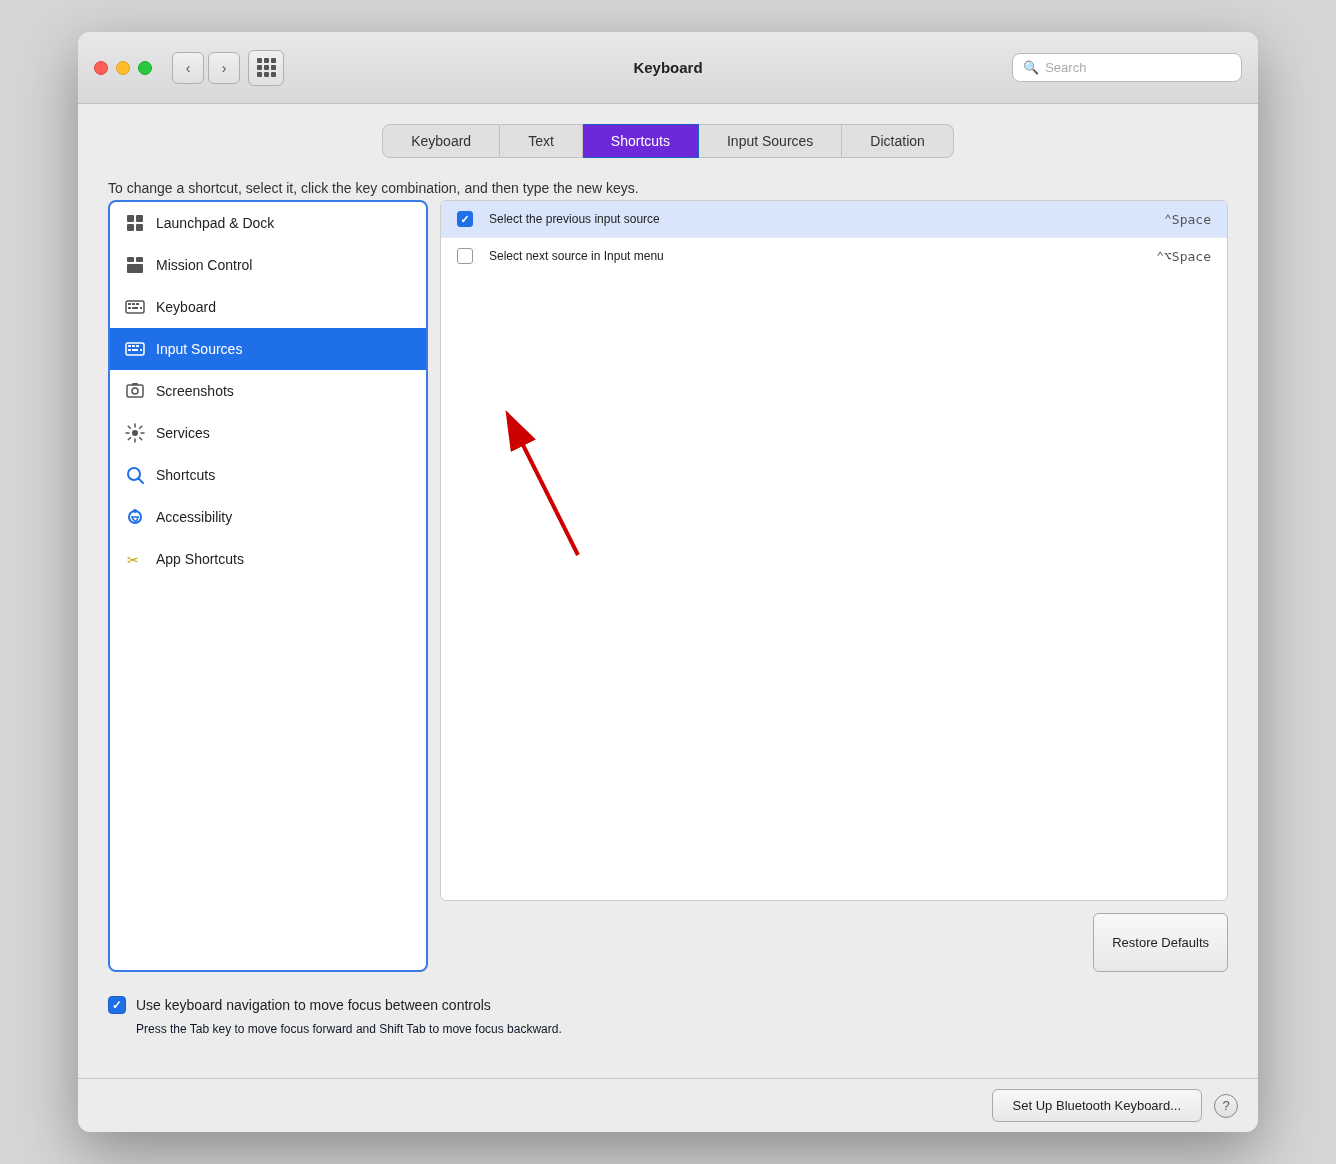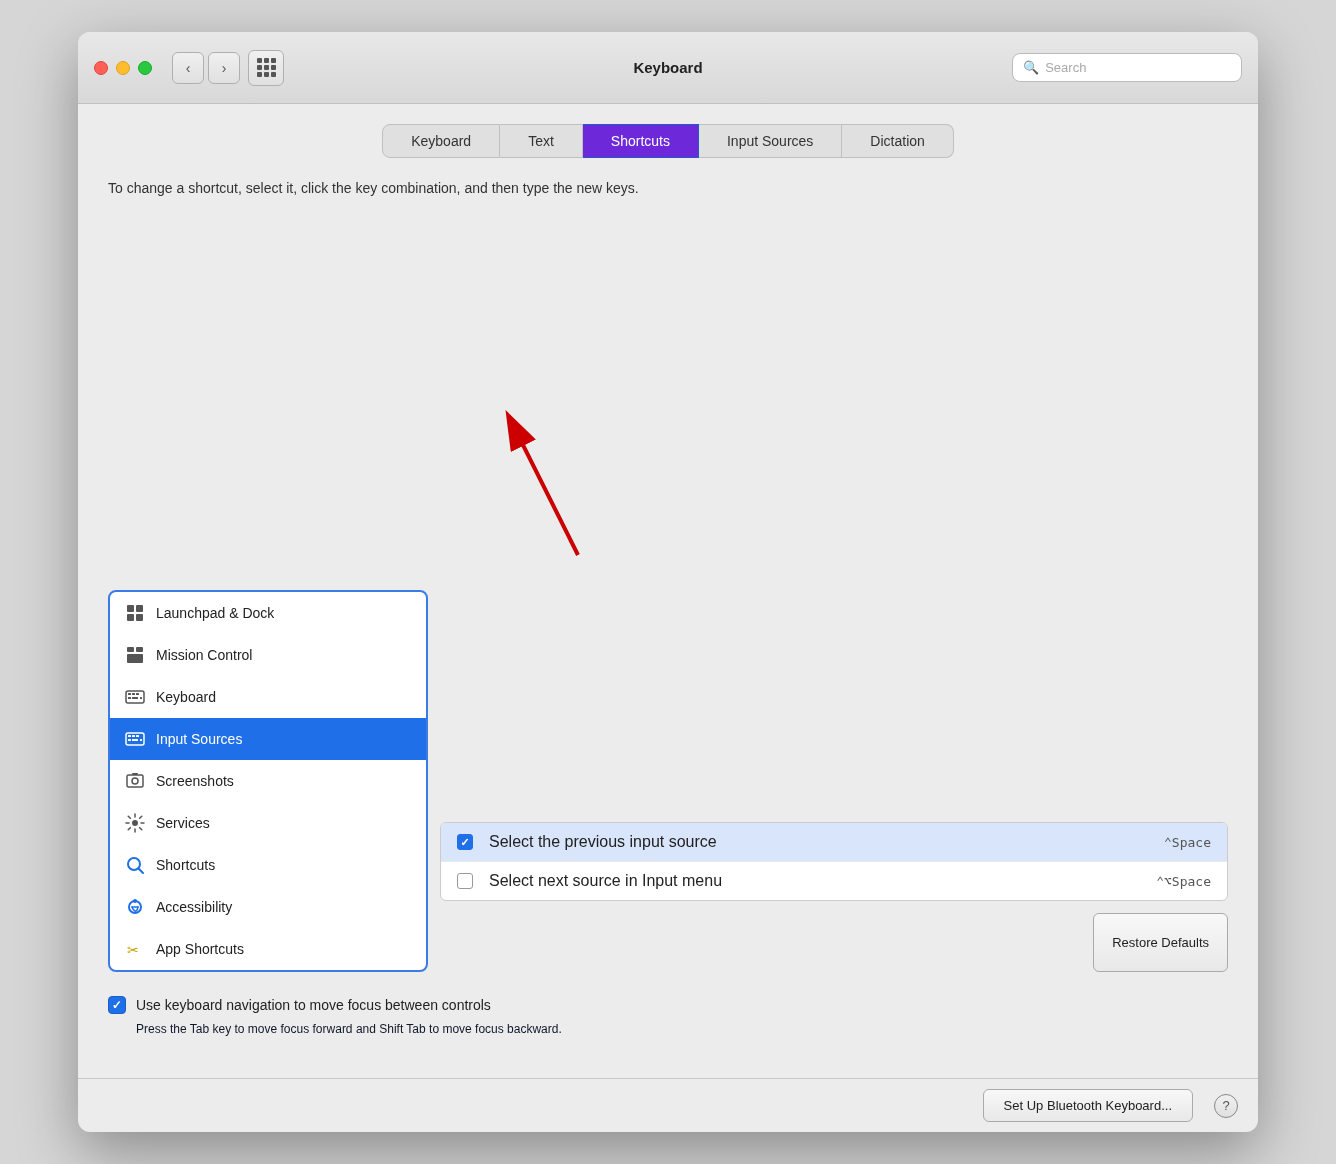--- a/index.html
+++ b/index.html
@@ -245,21 +245,21 @@
       background: #1e6fe8;
       border-color: #1e6fe8;
     }
     .checkmark {
       color: #fff;
       font-size: 11px;
       font-weight: bold;
     }
     .shortcut-label {
       flex: 1;
-      font-size: 16px;
+      font-size: 12px;
       color: #222;
     }
     .shortcut-key {
       font-size: 13px;
       color: #555;
       font-family: "SF Mono", monospace;
     }
 
     
     .bottom-right {
@@ -306,21 +306,21 @@
     .kb-sub-text {
       font-size: 12px;
       color: #0f172a;
       margin-left: 28px;
     }
 
     .window-bottom-bar {
       display: flex;
       justify-content: flex-end;
       align-items: center;
-      gap: 21px;
+      gap: 12px;
       padding: 10px 20px 10px 20px;
       border-top: 1px solid #c8c8c8;
       margin-top: 12px;
     }
     .setup-btn {
       padding: 8px 20px;
       font-size: 13px;
       background: linear-gradient(to bottom, #f8f8f8, #e8e8e8);
       border: 1px solid #aaa;
       border-radius: 6px;
@@ -337,21 +337,20 @@
       justify-content: center;
       font-size: 13px;
       color: #555;
       cursor: pointer;
       background: linear-gradient(to bottom, #f0f0f0, #e0e0e0);
     }
 
     
     .panel-wrapper {
       position: relative;
-      align-items: flex-end;
     }
     .annotation-arrow {
       position: absolute;
       pointer-events: none;
       z-index: 20;
     }
   </style>
 </head>
 <body>
 

